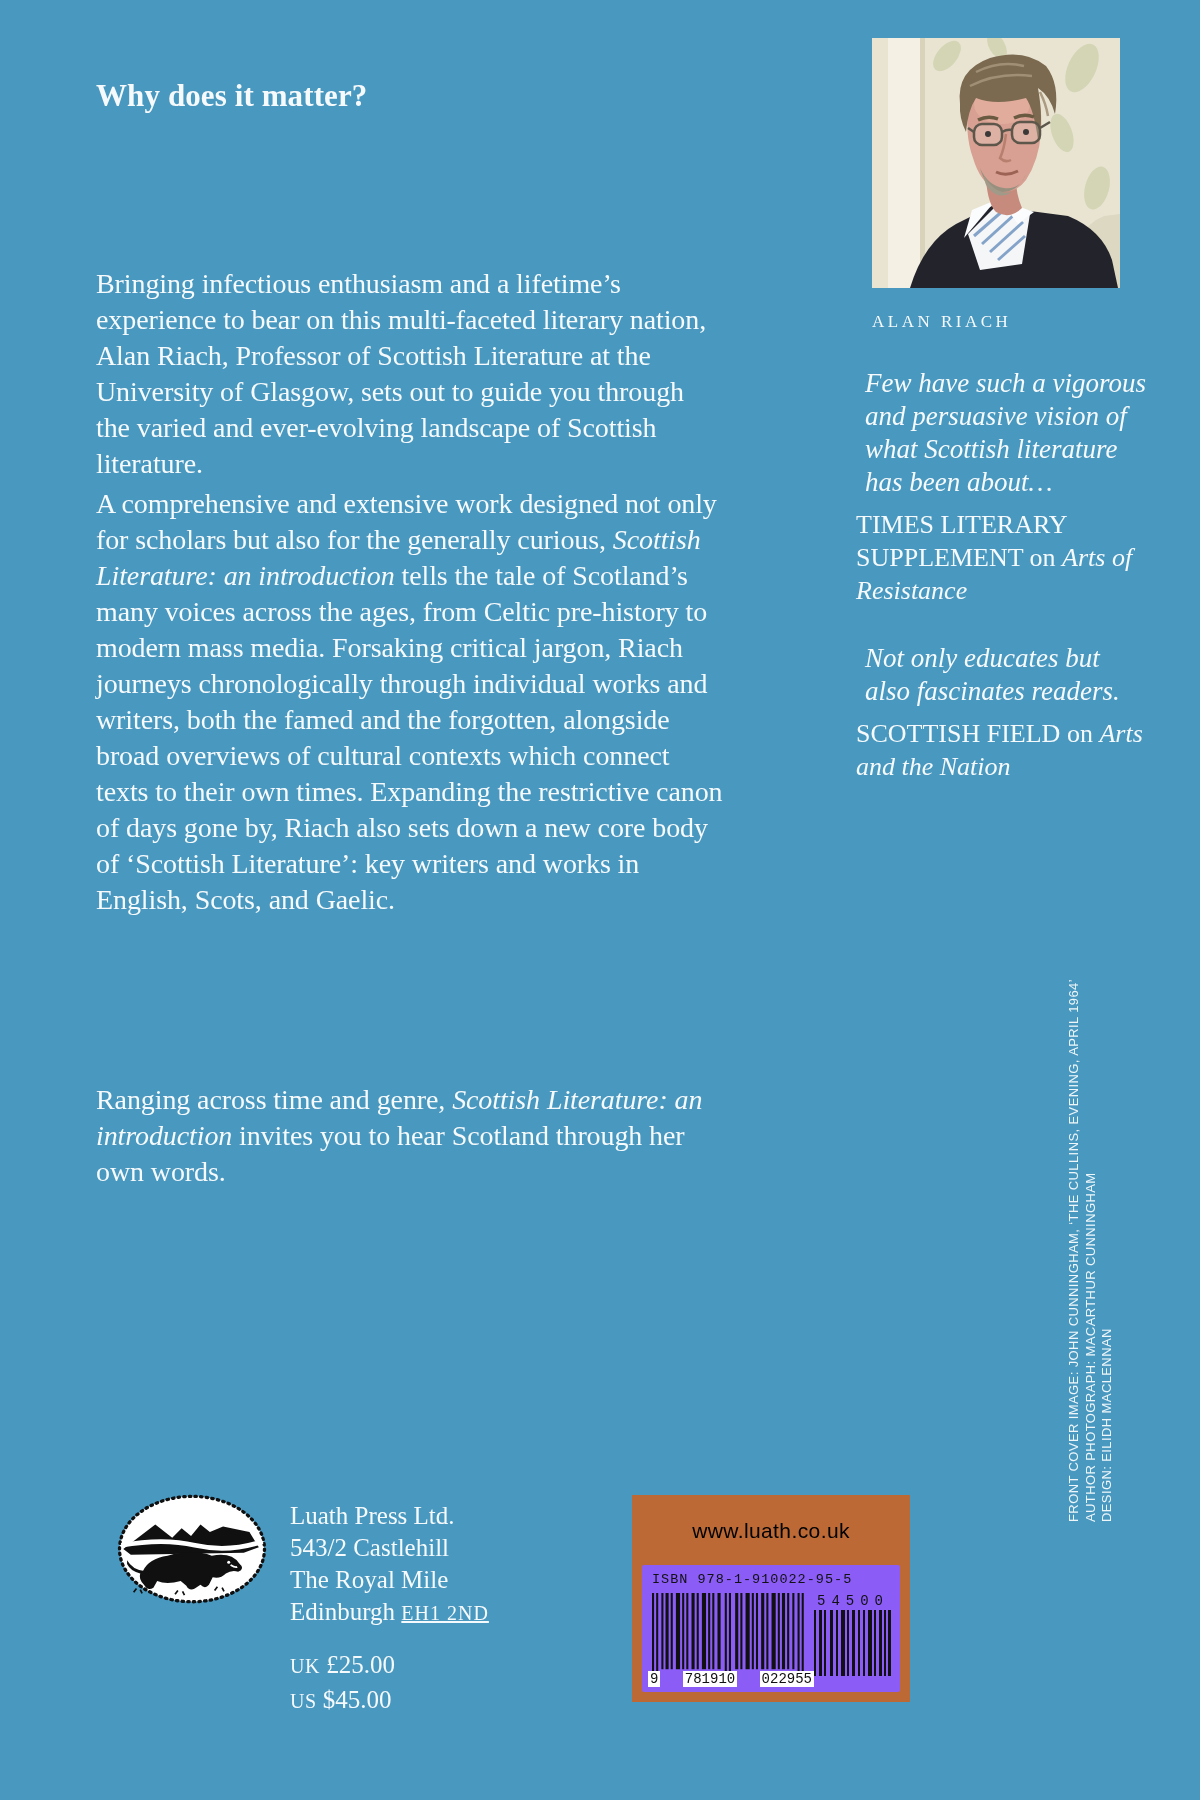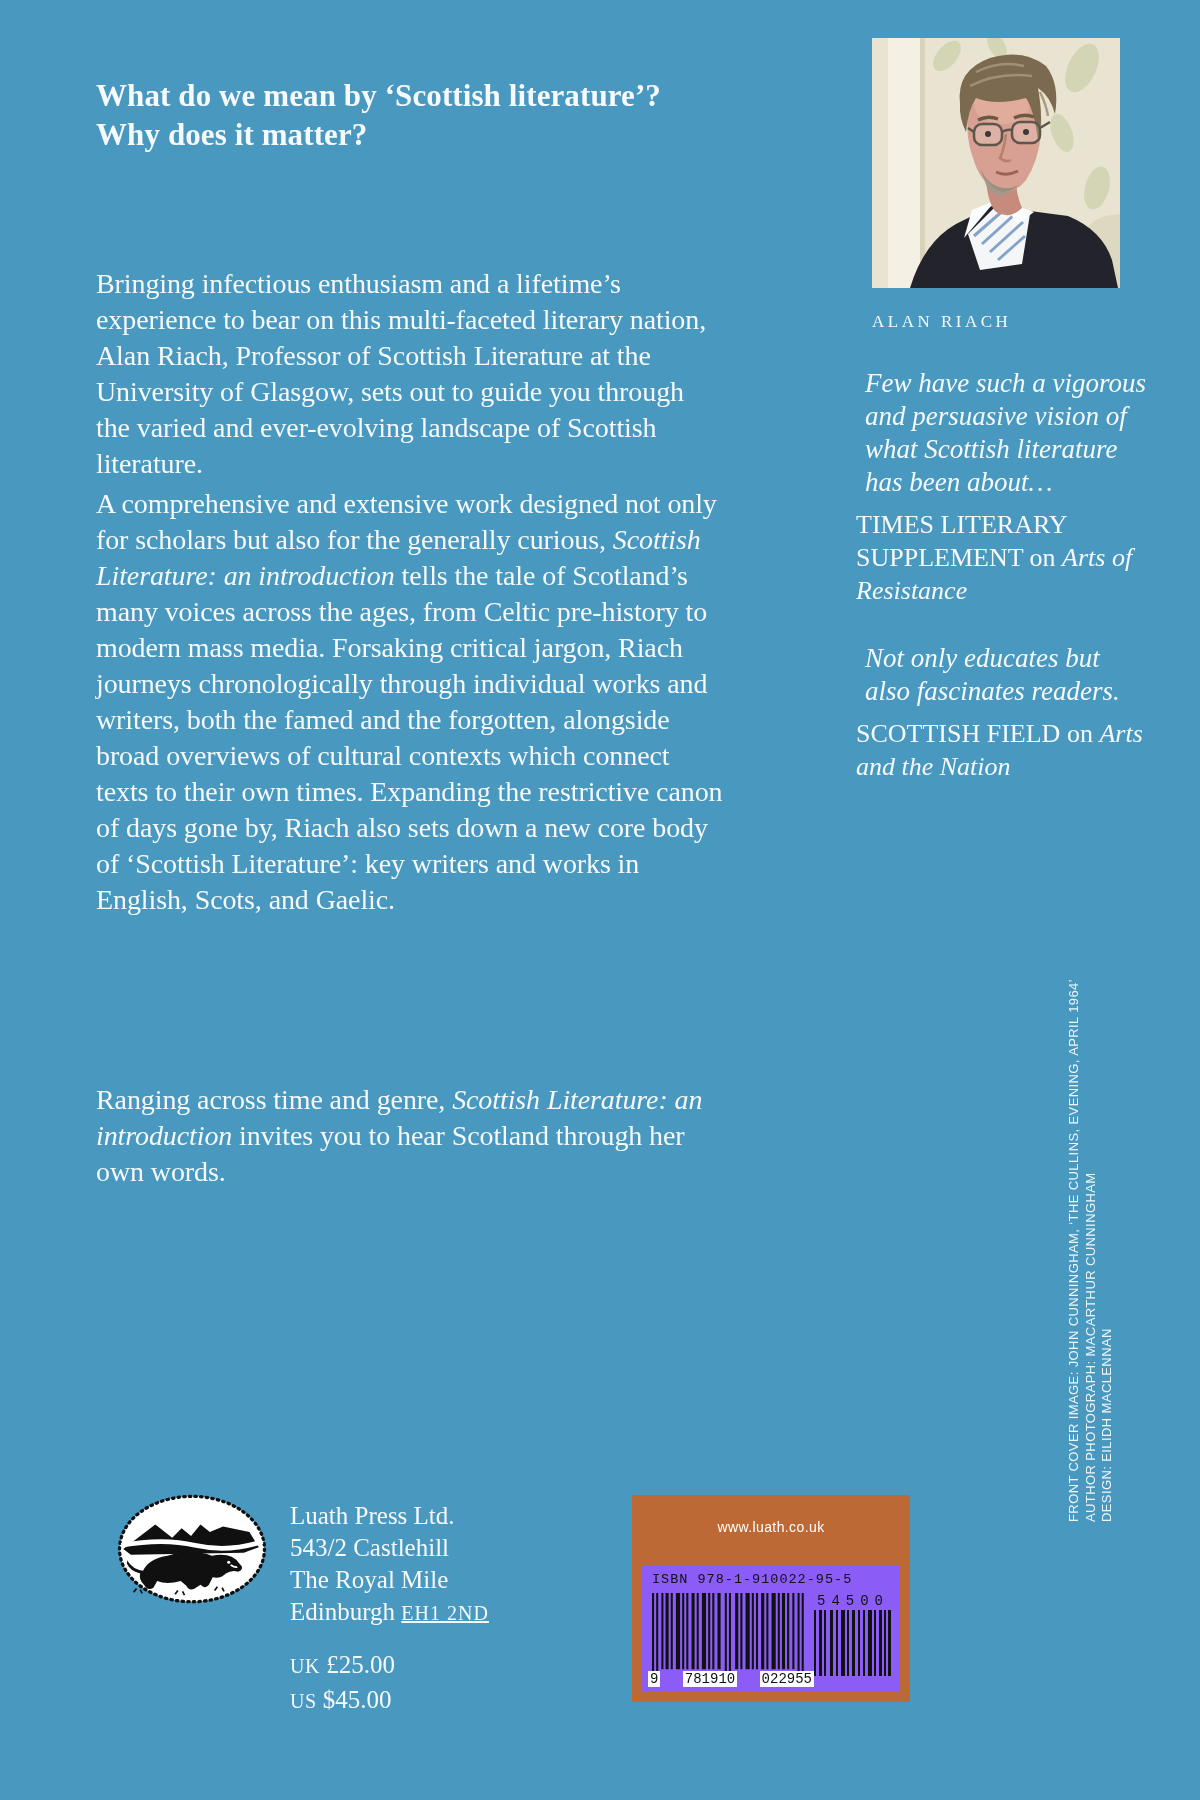--- a/index.html
+++ b/index.html
@@ -59,21 +59,21 @@
     font-size:25px;line-height:33px;
   }
   .prices .cur{font-size:20px;letter-spacing:.5px;}
   
   .panel{
     position:absolute;left:632px;top:1495px;width:278px;height:207px;
     background:#bc6936;
   }
   .site{
     font-family:"Liberation Sans", sans-serif;
-    font-size:14px;letter-spacing:.4px;color:#ffffff;
+    font-size:21px;letter-spacing:.4px;color:#000000;
     text-align:center;margin-top:24px;
   }
   .bcbox{
     position:absolute;left:10px;top:70px;width:258px;height:127px;
     background:#8b5cf6;border-radius:2px;color:#111;
   }
   .isbn-line{
     font-family:"Liberation Mono", monospace;
     font-size:13.5px;letter-spacing:1px;
     padding:7px 0 0 10px;white-space:nowrap;
@@ -93,21 +93,20 @@
     letter-spacing:6px;text-align:center;white-space:nowrap;
   }
   .addon svg{display:block;margin-top:1px;}
 </style>
 </head>
 <body>
 
 <div class="cover">
 
   <div class="headline">
-    <div>What do we mean by ‘Scottish literature’?</div>
     <div>Why does it matter?</div>
   </div>
 
   <p class="para p1">Bringing infectious enthusiasm and a lifetime’s experience to bear on this multi-faceted literary nation, Alan Riach, Professor of Scottish Literature at the University of Glasgow, sets out to guide you through the varied and ever-evolving landscape of Scottish literature.</p>
 
   <p class="para p2"><span>A comprehensive and extensive work designed not only for scholars but also for the generally curious, </span><em>Scottish Literature: an introduction</em><span> tells the tale of Scotland’s many voices across the ages, from Celtic pre-history to modern mass media. Forsaking critical jargon, Riach journeys chronologically through individual works and writers, both the famed and the forgotten, alongside broad overviews of cultural contexts which connect texts to their own times. Expanding the restrictive canon of days gone by, Riach also sets down a new core body of ‘Scottish Literature’: key writers and works in English, Scots, and Gaelic.</span></p>
 
   <p class="para p3"><span>Ranging across time and genre, </span><em>Scottish Literature: an introduction</em><span> invites you to hear Scotland through her own words.</span></p>
 
   <div class="photo">

